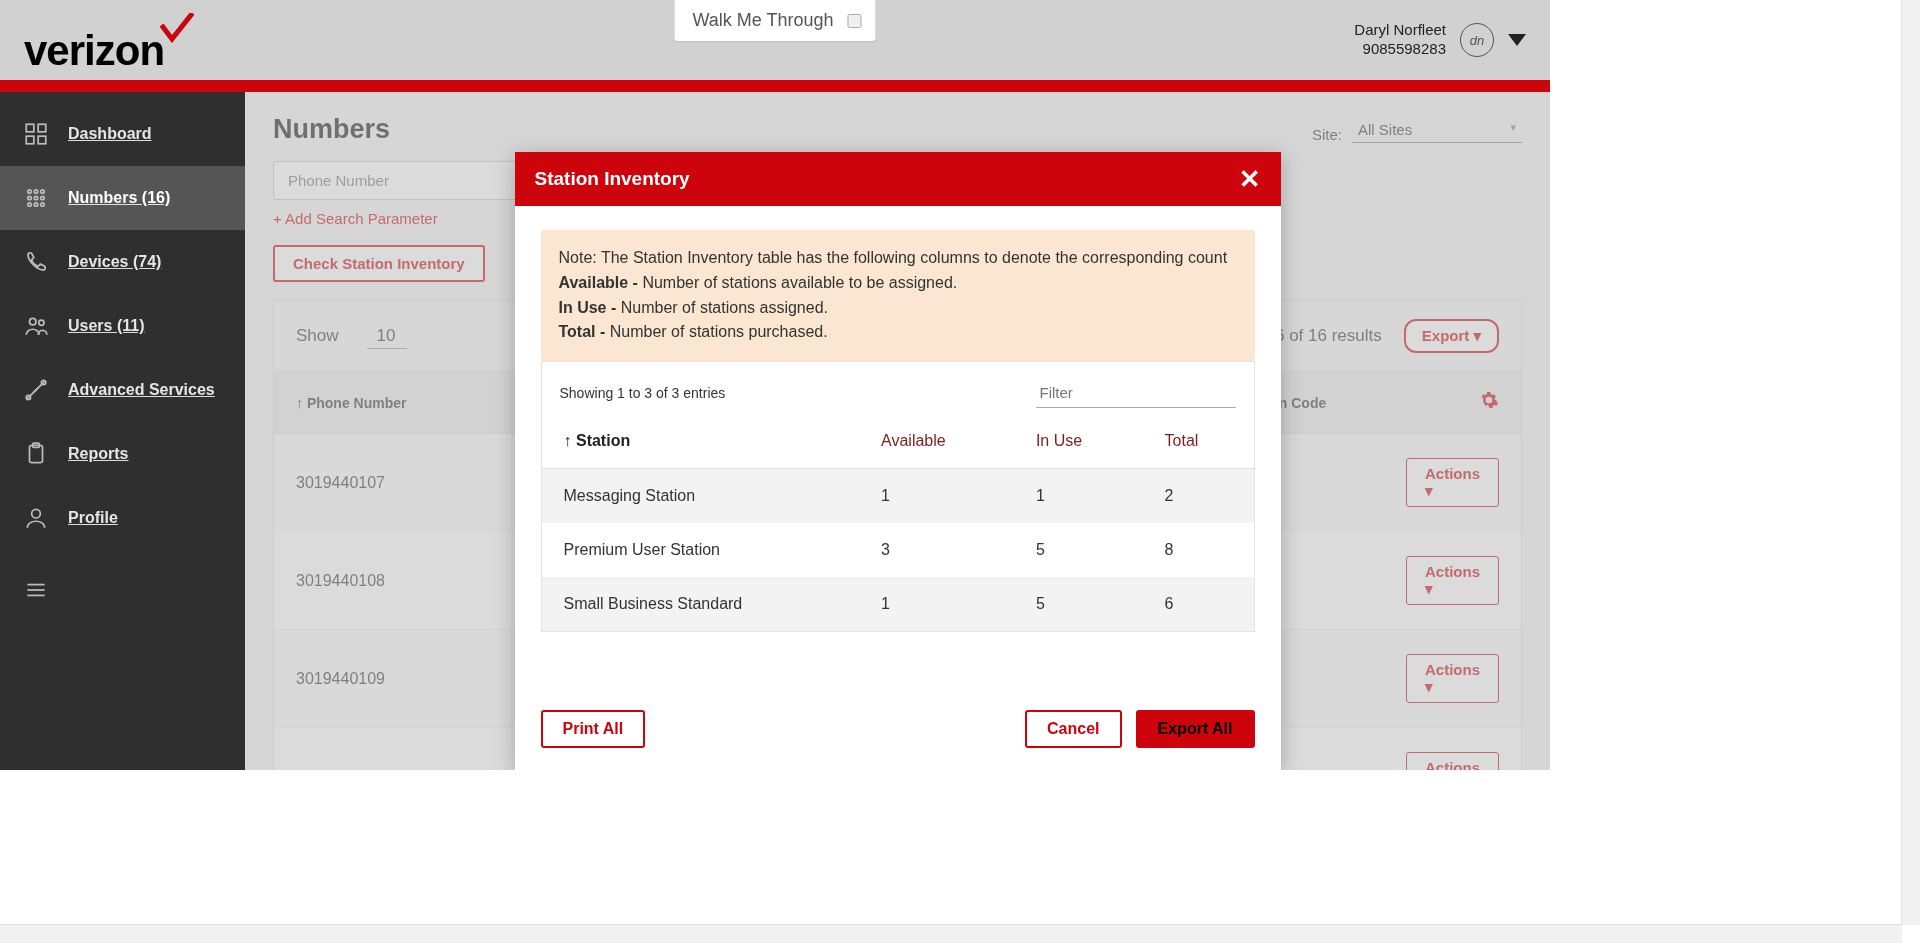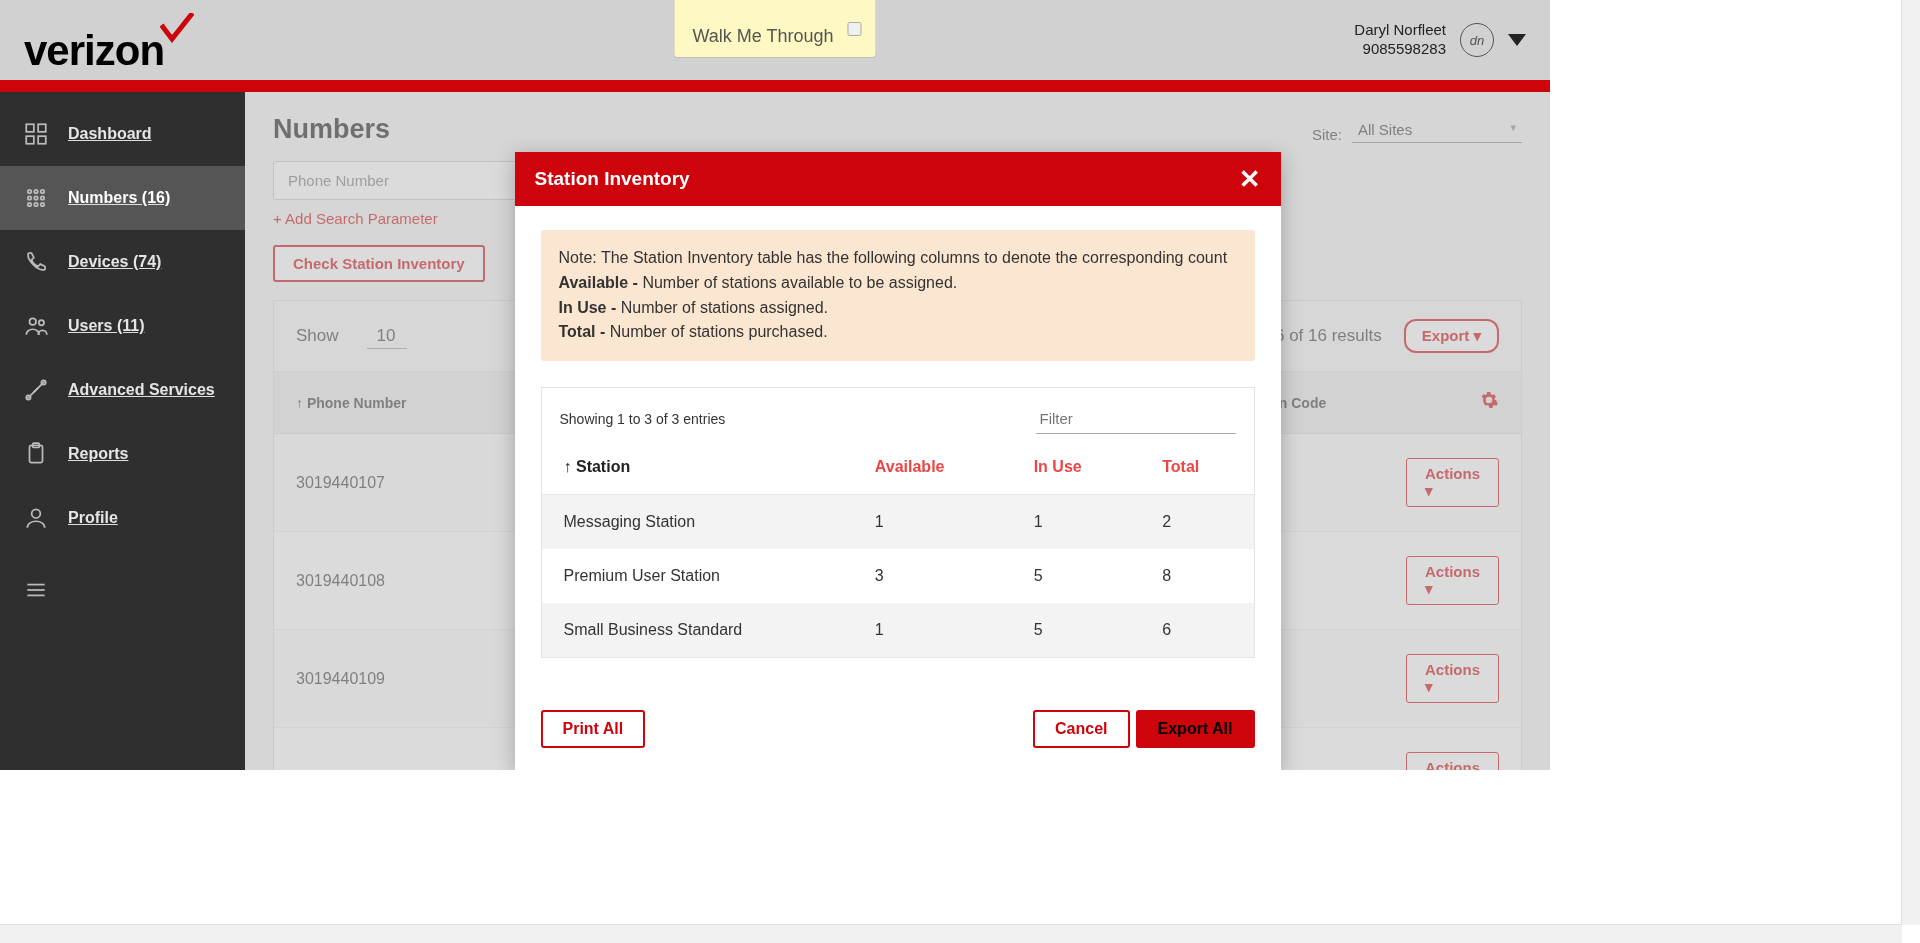--- a/index.html
+++ b/index.html
@@ -58,25 +58,25 @@
   .logo .check {
     display:inline-block;
     margin-left:-4px;
     margin-bottom:22px;
   }
   .walk-me {
     position:absolute;
     top:0;
     left:50%;
     transform:translateX(-50%);
-    background:#fef9c3;
+    background:#ffffff;
     border:1px solid #bfbfbf;
     border-top:none;
     border-radius:0 0 4px 4px;
-    padding:26px 42px 10px 18px;
+    padding:10px 42px 10px 18px;
     font-size:18px;
     color:#555;
     cursor:pointer;
   }
   .walk-me::after {
     content:"";
     position:absolute; right:14px; top:50%;
     width:12px; height:12px;
     border:1px solid #aaa;
     border-radius:2px;
@@ -244,39 +244,38 @@
     overflow:auto;
     flex:1;
   }
   .note {
     background:var(--note-bg);
     padding:16px 18px;
     border-radius:3px;
     font-size:16px;
     line-height:1.55;
     color:#333;
-    margin-bottom:26px;
   }
   .note b { font-weight:700; }
   .inv-panel {
     border:1px solid #e3e3e3;
   }
   .inv-top {
     padding:16px 18px 6px 18px;
     display:flex; justify-content:space-between; align-items:center;
   }
   .inv-filter {
     border:none; border-bottom:1px solid #aaa; padding:6px 4px;
     width:200px; font-size:15px; color:#777;
   }
   .inv-table { width:100%; border-collapse:collapse; }
   .inv-table th, .inv-table td {
     text-align:left; padding:18px 22px; font-size:16px;
   }
-  .inv-table thead th { color:#ef4444; font-weight:700; border-bottom:1px solid #e3e3e3;}
+  .inv-table thead th { color:#7f1d1d; font-weight:400; border-bottom:1px solid #e3e3e3;}
   .inv-table thead th:first-child { color:#222; font-weight:700;}
   .inv-table tbody tr:nth-child(odd){ background:#f3f3f3; }
   .modal-footer {
     padding: 14px 26px 22px 26px;
     display:flex; justify-content:space-between; align-items:flex-start;
   }
   .btn-outline {
     border:2px solid var(--vz-red); color:var(--vz-red); background:#fff;
     padding:8px 20px; font-weight:700; border-radius:3px; cursor:pointer;
     font-size:16px;
@@ -520,21 +519,21 @@
                   <td>1</td>
                   <td>5</td>
                   <td>6</td>
                 </tr>
               </tbody>
             </table>
           </div>
         </div>
         <div class="modal-footer">
           <span class="btn-outline">Print All</span>
-          <div style="display:flex; gap:6px;">
+          <div style="display:flex; gap:14px;">
             <span class="btn-outline">Cancel</span>
             <span class="btn-solid">Export All</span>
           </div>
         </div>
       </div>
     </div>
 
   </div>
 </div>
 

